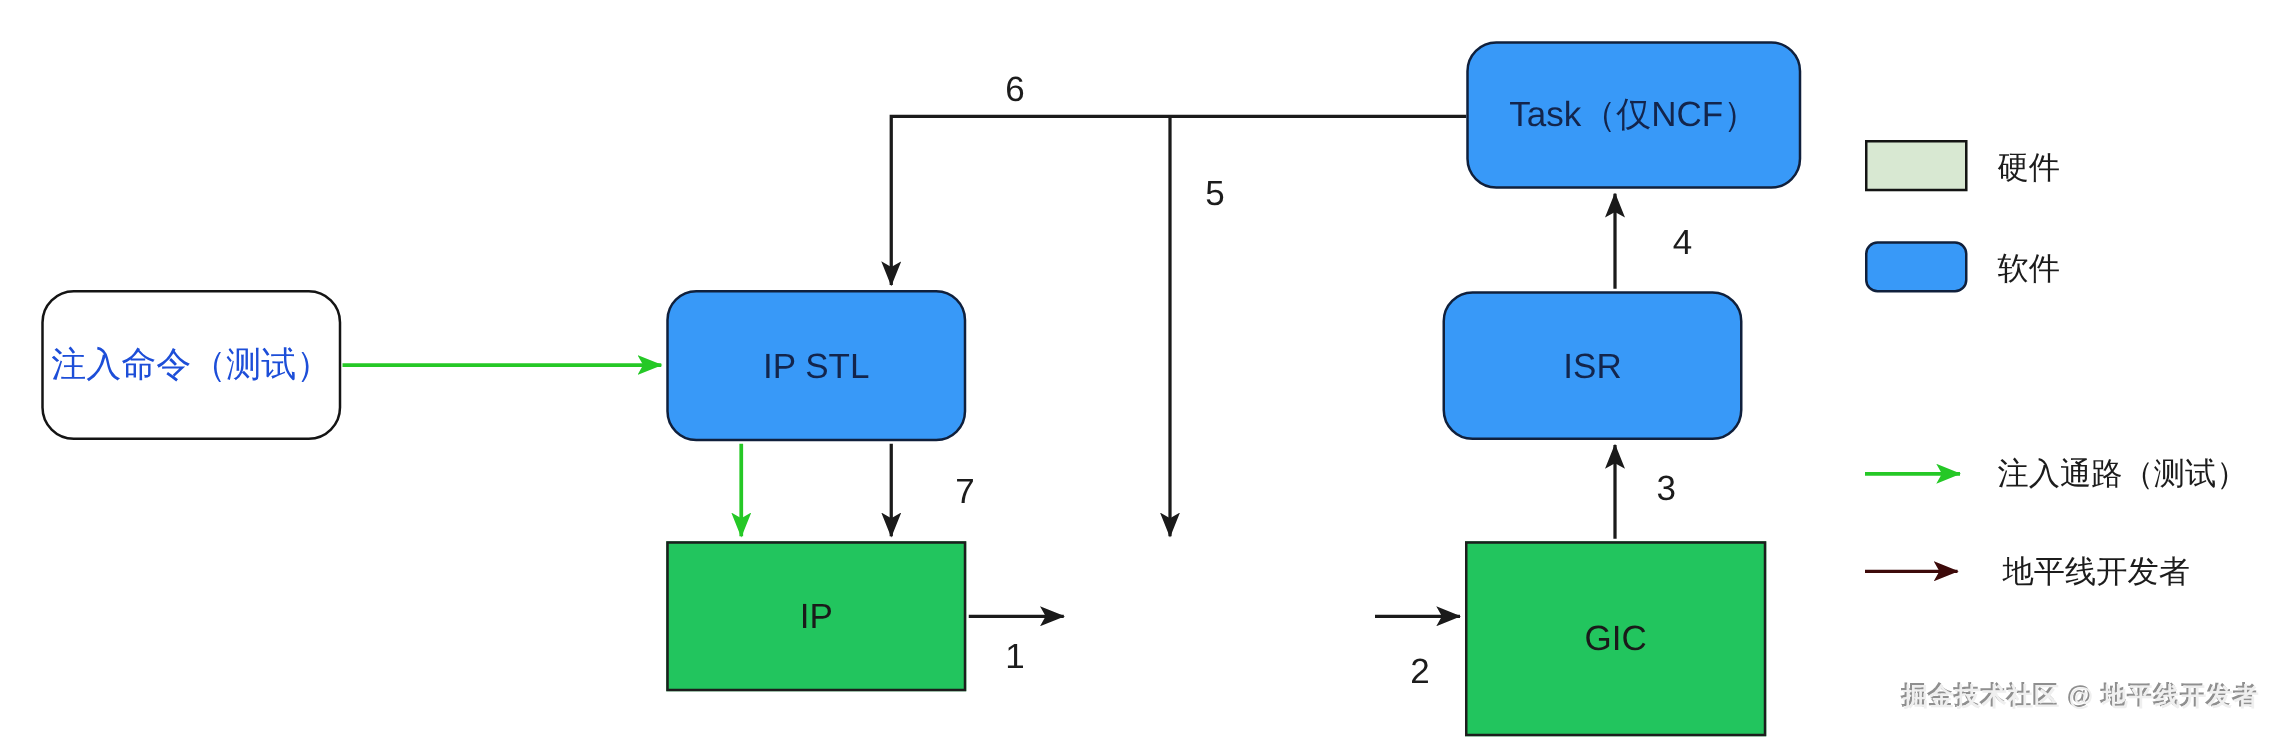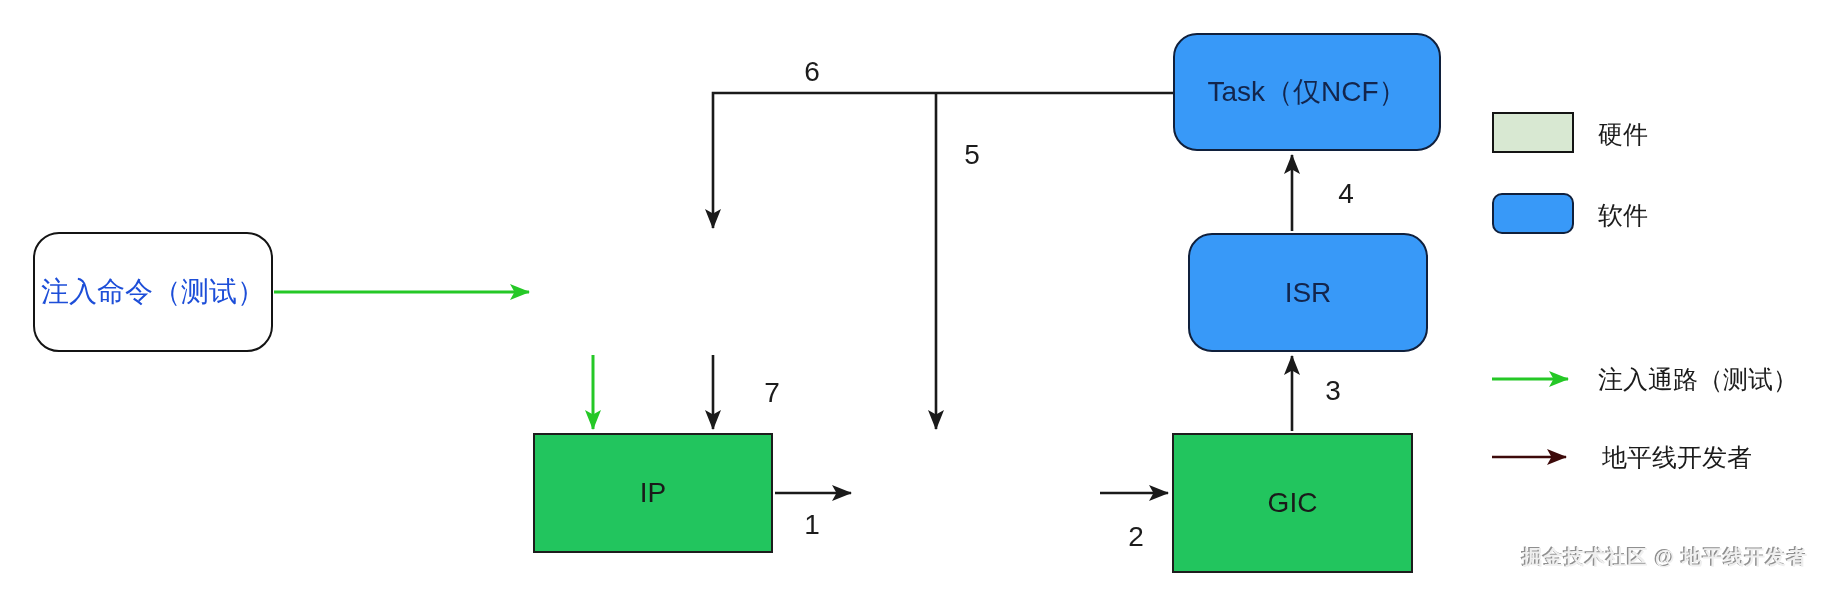--- a/index.html
+++ b/index.html
@@ -63,24 +63,24 @@
     font-weight:bold;
     letter-spacing:1px;
     color:#efefef;
     text-shadow:-1.5px -1.5px 0 #8f8f8f, 1px 1px 0 #ffffff;
     white-space:nowrap;
   }
   
   #n-inject{left:33px;top:232px;width:240px;height:120px;}
   #n-ipstl {left:533px;top:232px;width:240px;height:121px;}
   #n-task  {left:1173px;top:33px;width:268px;height:118px;}
-  #n-isr   {left:1188px;top:233px;width:240px;height:119px;}
+  #n-isr   {left:1154px;top:233px;width:240px;height:119px;}
   #n-ip    {left:533px;top:433px;width:240px;height:120px;}
   #n-fchm  {left:855px;top:433px;width:243px;height:120px;}
-  #n-gic   {left:1172px;top:433px;width:241px;height:140px;}
+  #n-gic   {left:1172px;top:433px;width:241px;height:156px;}
   
   #lg-hw-swatch{left:1492px;top:112px;}
   #lg-sw-swatch{left:1492px;top:193px;}
   #lg-hw-label{left:1598px;top:134px;}
   #lg-sw-label{left:1598px;top:215px;}
   #lg-inject-label{left:1598px;top:379px;}
   #lg-fault-label{left:1602px;top:457px;}
   
   #el-1{left:812px;top:525px;}
   #el-2{left:1136px;top:537px;}
@@ -124,20 +124,21 @@
 
     <polyline points="1173,93 713,93 713,228" fill="none" stroke="#1a1a1a" stroke-width="2.6" marker-end="url(#ah-black)"></polyline>
 
     <line x1="936" y1="93" x2="936" y2="429" stroke="#1a1a1a" stroke-width="2.6" marker-end="url(#ah-black)"></line>
 
     <line x1="1492" y1="379" x2="1568" y2="379" stroke="#25c826" stroke-width="3" marker-end="url(#ah-green)"></line>
     <line x1="1492" y1="457" x2="1566" y2="457" stroke="#3d0a0a" stroke-width="2.6" marker-end="url(#ah-dred)"></line>
   </svg>
 
   <div class="node plain" id="n-inject">注入命令（测试）</div>
+  <div class="node soft" id="n-ipstl">IP STL</div>
   <div class="node soft" id="n-task">Task（仅NCF）</div>
   <div class="node soft" id="n-isr">ISR</div>
   <div class="node hard" id="n-ip">IP</div>
   <div class="node hard" id="n-gic">GIC</div>
 
   <div class="edge-label" id="el-1">1</div>
   <div class="edge-label" id="el-2">2</div>
   <div class="edge-label" id="el-3">3</div>
   <div class="edge-label" id="el-4">4</div>
   <div class="edge-label" id="el-5">5</div>

